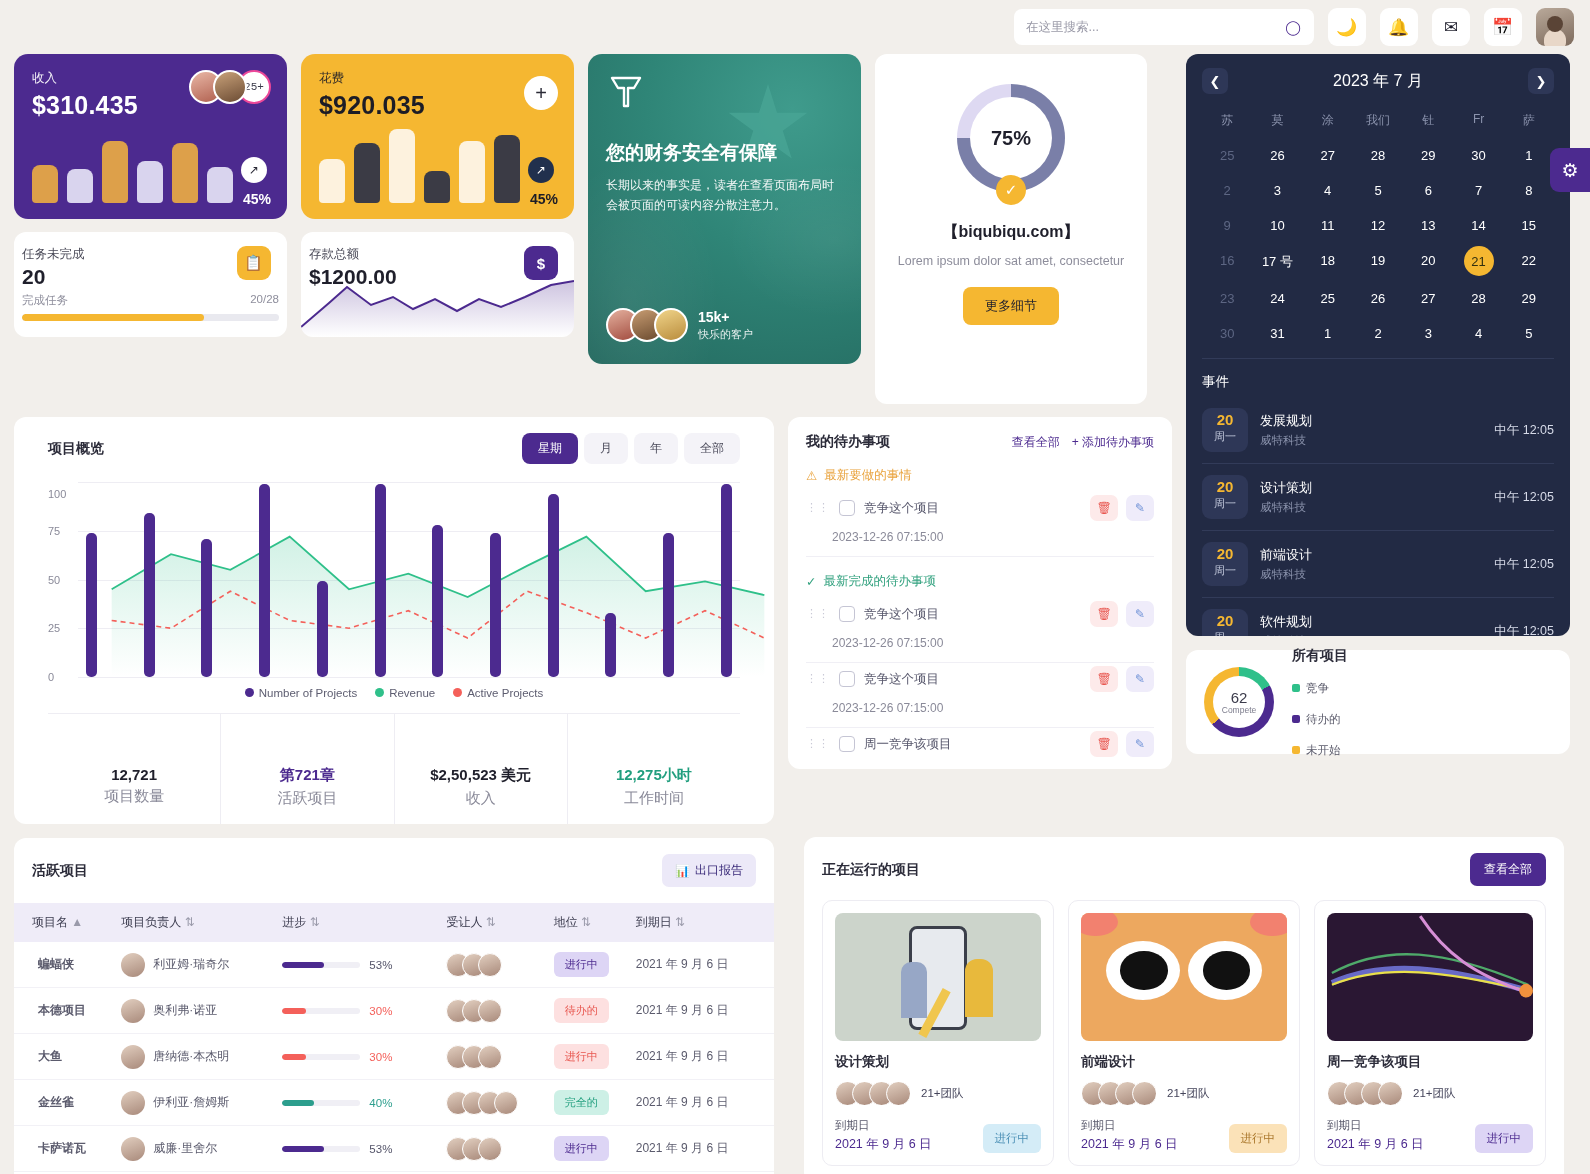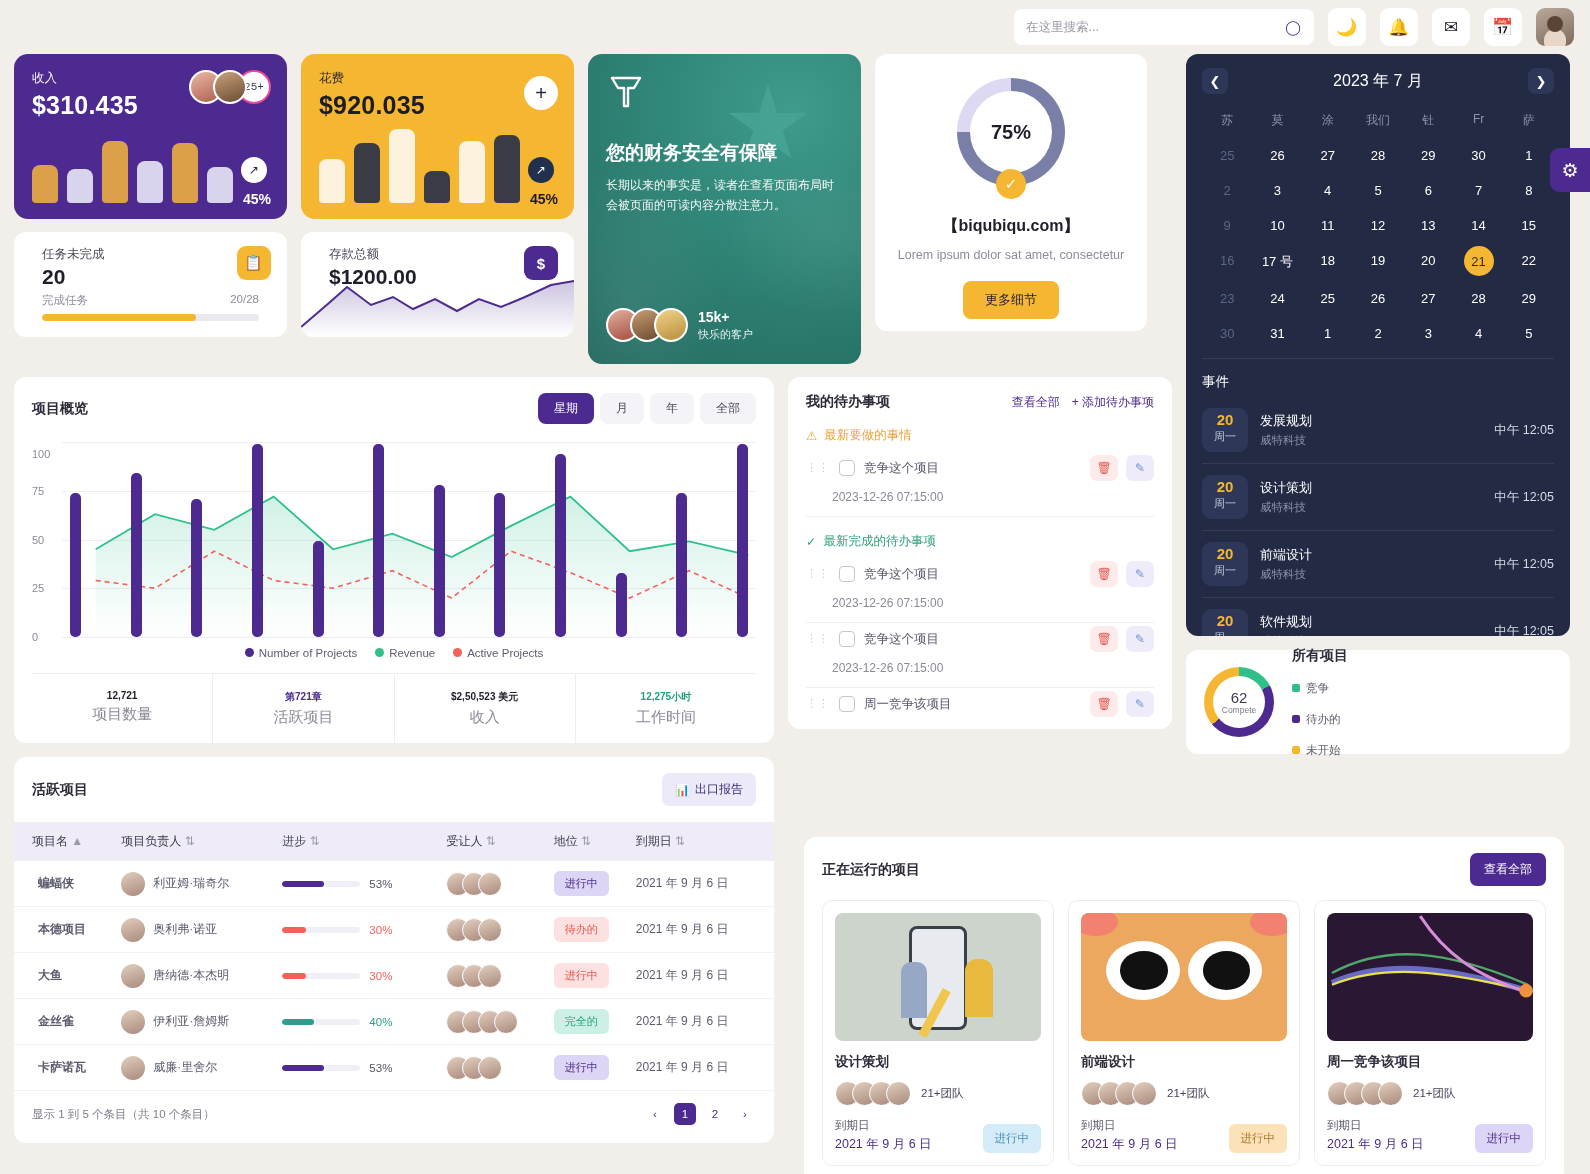--- a/index.html
+++ b/index.html
@@ -67,21 +67,21 @@
     background: #d9c3b0; overflow: hidden; position: relative;
   }
   .av-stack .av:first-child { margin-left: 0; }
   .av-more { width: 34px; height: 34px; border-radius: 50%; background: #fff; color: #3a3a4a;
     display: flex; align-items: center; justify-content: center; font-size: 11px; margin-left: -10px; border: 2px solid #ec4899; font-family: Liberation Mono, monospace; }
   .plus-btn { position: absolute; right: 16px; top: 22px; width: 34px; height: 34px; border-radius: 50%;
     background: #fff; display: flex; align-items: center; justify-content: center; font-size: 20px; color: #2a2a36; border:none; cursor:pointer;}
 
   
   .row2 { display: flex; gap: 14px; margin-top: 13px; }
-  .minicard { width: 273px; height: 105px; background: #fff; border-radius: 12px; padding: 14px 28px; position: relative; }
+  .minicard { width: 273px; height: 105px; background: #fff; border-radius: 12px; padding: 14px 8px; position: relative; }
   .mc-title { font-size: 12.5px; color: #4a4a58; }
   .mc-num { font-size: 21px; font-weight: bold; margin-top: 2px; color: #1f1f2b; }
   .mc-sub { display: flex; justify-content: space-between; font-size: 11.5px; color: #8e8e9c; margin-top: 4px; }
   .mc-bar { height: 7px; background: #e9e9ef; border-radius: 6px; margin-top: 6px; overflow: hidden; }
   .mc-bar i { display: block; height: 100%; background: #f5b731; border-radius: 6px; }
   .mc-icon { position: absolute; right: 16px; top: 14px; width: 34px; height: 34px; border-radius: 9px;
     display: flex; align-items: center; justify-content: center; font-size: 15px; }
   .spark { position: absolute; left: 0; right: 0; bottom: 0; height: 62px; }
 
   
@@ -93,21 +93,21 @@
     radial-gradient(ellipse 150px 240px at 15% 80%, rgba(255,255,255,.07), transparent 60%),
     radial-gradient(ellipse 180px 130px at 90% 60%, rgba(255,255,255,.06), transparent 60%); }
   .banner-logo { width: 40px; height: 40px; position: relative; z-index: 2; }
   .banner-h { font-size: 19px; font-weight: bold; margin-top: 24px; position: relative; z-index: 2; }
   .banner-p { font-size: 12px; line-height: 1.65; margin-top: 10px; opacity: .95; position: relative; z-index: 2; }
   .banner-foot { position: absolute; left: 18px; bottom: 22px; display: flex; align-items: center; gap: 10px; z-index: 2; }
   .bf-num { font-size: 14px; font-weight: bold; }
   .bf-sub { font-size: 11px; opacity: .9; margin-top: 2px; }
 
   
-  .ring-card { width: 272px; height: 277px; background: #fff; border-radius: 12px; padding: 10px; text-align: center; position: relative; }
+  .ring-card { width: 272px; height: 350px; background: #fff; border-radius: 12px; padding: 16px; text-align: center; position: relative; }
   .ring { width: 108px; height: 108px; margin: 14px auto 0; border-radius: 50%; position: relative;
     background: conic-gradient(#7a7fa8 0% 75%, #ded9f2 75% 100%); }
   .ring::after { content:''; position: absolute; inset: 13px; border-radius: 50%; background: #fff; }
   .ring-num { position: absolute; inset: 0; display: flex; align-items: center; justify-content: center;
     font-size: 20px; font-weight: bold; z-index: 2; color: #1f1f2b; }
   .ring-check { position: absolute; left: 50%; bottom: -13px; transform: translateX(-50%); width: 30px; height: 30px;
     border-radius: 50%; background: #f5b731; color: #fff; display:flex; align-items:center; justify-content:center; font-size:15px; z-index:3; }
   .ring-title { font-size: 16px; font-weight: bold; margin-top: 30px; color: #1f1f2b; }
   .ring-desc { font-size: 12.5px; color: #8d8d9b; line-height: 1.6; margin-top: 8px; }
   .ring-btn { margin-top: 16px; background: #f5b731; border: none; border-radius: 8px; padding: 10px 22px;
@@ -141,39 +141,39 @@
     background: conic-gradient(#2fc08a 0deg 62deg, #4c2a8f 62deg 230deg, #f5b731 230deg 360deg); }
   .ap-ring::after { content:''; position:absolute; inset:9px; border-radius:50%; background:#fff; }
   .ap-num { position:absolute; inset:0; display:flex; flex-direction:column; align-items:center; justify-content:center; z-index:2; }
   .ap-n { font-size: 15px; color:#3b3b4b; line-height:1; }
   .ap-c { font-size: 8.5px; color:#7c7c8c; }
   .ap-title { font-size: 14px; font-weight: bold; margin-bottom: 4px; }
   .ap-leg { display:flex; align-items:center; gap:6px; font-size:11.5px; color:#5a5a6a; margin-top:16px; }
   .dot { width:8px; height:8px; border-radius:2px; display:inline-block; }
 
   
-  .chartcard { background:#fff; border-radius: 12px; width: 760px; padding: 16px 18px 0; }
+  .chartcard { background:#fff; border-radius: 12px; width: 760px; padding: 16px 34px 0; }
   .cc-head { display:flex; align-items:center; justify-content:space-between; }
   .cc-title { font-size: 14px; font-weight: bold; }
   .segs { display:flex; gap:6px; }
   .seg { padding: 7px 16px; border-radius: 8px; font-size: 12px; background:#f4f3f8; color:#4a4a5a; border:none; cursor:pointer;
     font-family:"Liberation Sans",sans-serif; }
   .seg.active { background:#4c2a8f; color:#fff; }
   .plot { position: relative; height: 195px; margin: 18px 0 0 0; }
   .ylab { position:absolute; left:0; font-size:11px; color:#8a8a99; transform: translateY(-50%); }
   .gridline { position:absolute; left: 30px; right: 0; border-top: 1px solid #eeedf3; }
   .bars { position:absolute; left: 38px; right: 8px; bottom: 0; top: 0; display:flex; align-items:flex-end; justify-content:space-between; }
   .bar { width: 11px; background:#4c2a8f; border-radius: 5px; }
   .xaxis { display:flex; justify-content:space-between; padding: 7px 8px 0 38px; font-size:11.5px; color:#75758a; }
   .legend { display:flex; justify-content:center; gap:18px; padding: 10px 0 14px; font-size: 11.5px; color:#5d5d70; }
   .legend span.d { width:9px; height:9px; border-radius:50%; display:inline-block; margin-right:5px; }
   .statrow { display:flex; border-top: 1px solid #eeedf3; }
   .stat { flex:1; text-align:center; padding: 16px 0; border-right: 1px solid #eeedf3; }
   .stat:last-child { border-right:none; }
-  .stat-v { font-size: 10px; font-weight: bold; }
+  .stat-v { font-size: 15px; font-weight: bold; margin-top: 36px; }
   .stat-l { font-size: 15px; color:#8a8a99; margin-top: 4px; }
 
   
   .todocard { background:#fff; border-radius:12px; width: 384px; height: 352px; padding: 16px 18px; overflow:hidden; }
   .td-head { display:flex; align-items:center; justify-content:space-between; }
   .td-title { font-size: 14px; font-weight: bold; }
   .td-links { font-size: 12px; color:#4c2a8f; display:flex; gap:12px; }
   .td-links span { cursor:pointer; }
   .td-sec { font-size: 12.5px; display:flex; align-items:center; gap:7px; margin: 16px 0 8px; }
   .td-item { display:flex; align-items:center; gap:9px; padding: 3px 0; }

